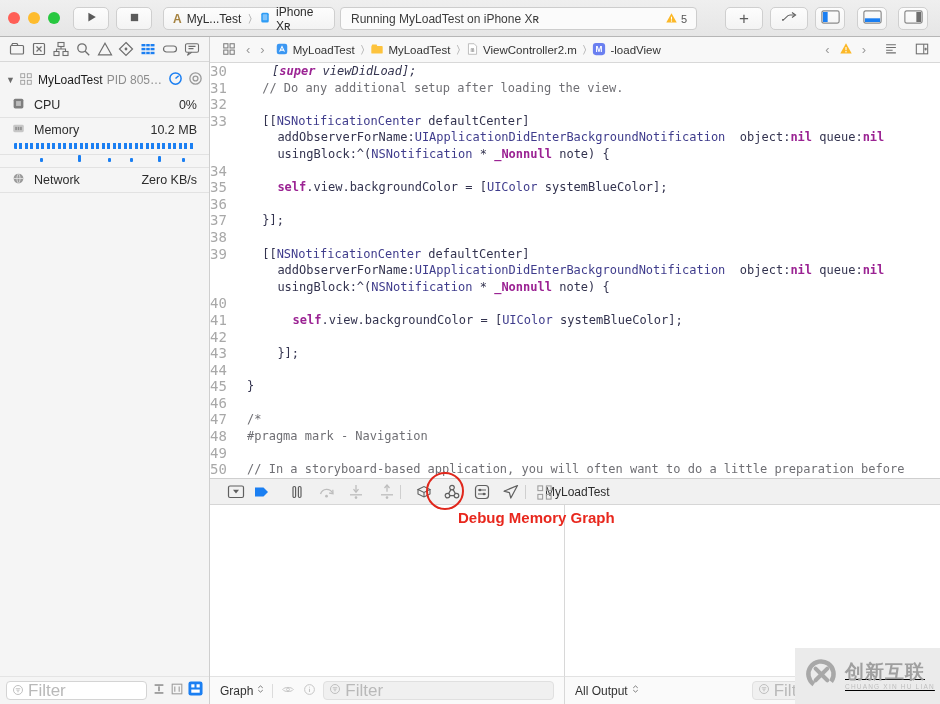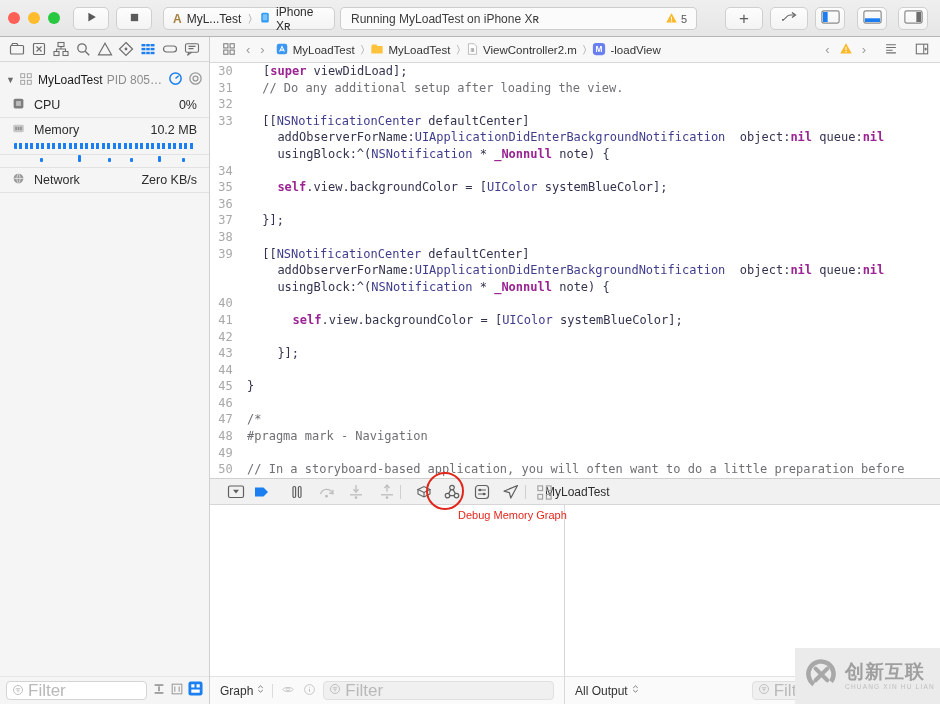--- a/index.html
+++ b/index.html
@@ -54,21 +54,21 @@
     padding:0 10px 0 12px;font-size:11.5px;color:#333;}
   .jump-nav{display:flex;align-items:center;gap:10px;margin-right:10px;color:#8e8e8e;}
   .chev{font-size:13px;color:#9a9a9a;}
   .crumbs{display:flex;align-items:center;gap:4px;white-space:nowrap;overflow:hidden;flex:1;}
   .crumb{display:flex;align-items:center;gap:4px;}
   .crumb-sep{color:#b5b5b5;margin:0 2px;font-size:11px;}
   .jump-right{display:flex;align-items:center;gap:9px;margin-left:8px;}
   
   .editor{position:relative;height:415px;background:#ffffff;overflow:hidden;}
   .code-row{display:flex;height:16.6px;line-height:16.6px;font-family:"DejaVu Sans Mono","Liberation Mono",monospace;}
-  .gutter{width:35px;text-align:center;font-size:12px;color:#a8a8a8;flex:none;padding-right:4px;}
+  .gutter{width:35px;text-align:left;font-size:14px;color:#a8a8a8;flex:none;padding-right:4px;}
   .code{white-space:pre;font-size:12px;}
   .tok-p{color:#33334f;} .tok-k{color:#9b2393;font-weight:bold;} .tok-t{color:#3f3c8c;} .tok-c{color:#6f6f74;}
   
   .debugbar{position:relative;height:27px;background:#f1f1f1;border-top:1px solid #cfcfcf;border-bottom:1px solid #d6d6d6;}
   .dbg-icon{position:absolute;top:4px;width:18px;height:18px;display:flex;align-items:center;justify-content:center;}
   .dbg-sep{position:absolute;top:6px;width:1px;height:14px;background:#cfcfcf;}
   .dbg-proc{position:absolute;left:335px;top:6px;font-size:12px;color:#2e2e2e;}
   
   .debugarea{position:relative;height:199px;background:#fff;}
   .pane-left{position:absolute;left:0;top:0;width:355px;height:171px;border-right:1px solid #d8d8d8;background:#fff;}
@@ -77,24 +77,24 @@
     display:flex;align-items:center;font-size:12px;color:#333;}
   .bb-left{left:0;width:355px;border-right:1px solid #d8d8d8;padding:0 10px;gap:7px;}
   .bb-right{left:355px;width:375px;padding:0 10px;gap:7px;}
   .scope{display:flex;align-items:center;gap:3px;}
   .bb-sep{width:1px;height:14px;background:#dcdcdc;}
   .bb-filter{width:168px;margin-left:auto;background:#f0f0f0;border:1px solid #e0e0e0;}
   .bb-filter-r{width:140px;margin-left:105px;background:#f0f0f0;border:1px solid #e0e0e0;}
   
   .red-circle{position:absolute;left:426px;top:472px;width:38px;height:38px;border:2.5px solid #e0271c;
     border-radius:50%;z-index:30;}
-  .red-label{position:absolute;left:458px;top:509px;font-size:11px;font-weight:normal;color:#e8271d;z-index:30;}
+  .red-label{position:absolute;left:458px;top:509px;font-size:15px;font-weight:bold;color:#e8271d;z-index:30;}
   
   .watermark{position:absolute;left:795px;top:648px;width:145px;height:56px;background:#ebebeb;z-index:40;
-    display:flex;align-items:center;padding-left:8px;gap:6px;}
+    display:flex;align-items:center;padding-left:8px;gap:6px;text-decoration:underline;}
   .wm-text .cn{font-size:19px;font-weight:bold;color:#9f9f9f;letter-spacing:1px;line-height:1.1;}
   .wm-text .en{font-size:6.5px;color:#bdbdbd;letter-spacing:1.2px;margin-top:1px;}
 </style>
 </head>
 <body>
 
 <div class="window">
 
   <div class="toolbar">
     <div class="light" style="left:8px;background:#ff5f57;"></div>
@@ -391,21 +391,21 @@
                 <rect x="1.5" y="2.5" width="13" height="11" fill="none" stroke="#6e6e6e" stroke-width="1.2"></rect>
                 <path d="M10 2.5v11" stroke="#6e6e6e" stroke-width="1.2"></path>
                 <path d="M12.2 6.5v3.2M10.6 8.1h3.2" stroke="#6e6e6e" stroke-width="1.2"></path>
               </svg></span>
         </span>
       </div>
 
       <div class="editor" id="editor">
           <div class="code-row">
             <span class="gutter">30</span>
-            <span class="code" style="margin-left: 18px;"><span class="tok-p">[</span><span class="tok-k">super</span><span class="tok-p"> viewDidLoad];</span></span>
+            <span class="code" style="margin-left: 27px; font-style: italic;"><span class="tok-p">[</span><span class="tok-k">super</span><span class="tok-p"> viewDidLoad];</span></span>
           </div>
           <div class="code-row">
             <span class="gutter">31</span>
             <span class="code" style="margin-left: 17.2px;"><span class="tok-c">// Do any additional setup after loading the view.</span></span>
           </div>
           <div class="code-row">
             <span class="gutter">32</span>
             <span class="code" style="margin-left: 2px;"></span>
           </div>
           <div class="code-row">

